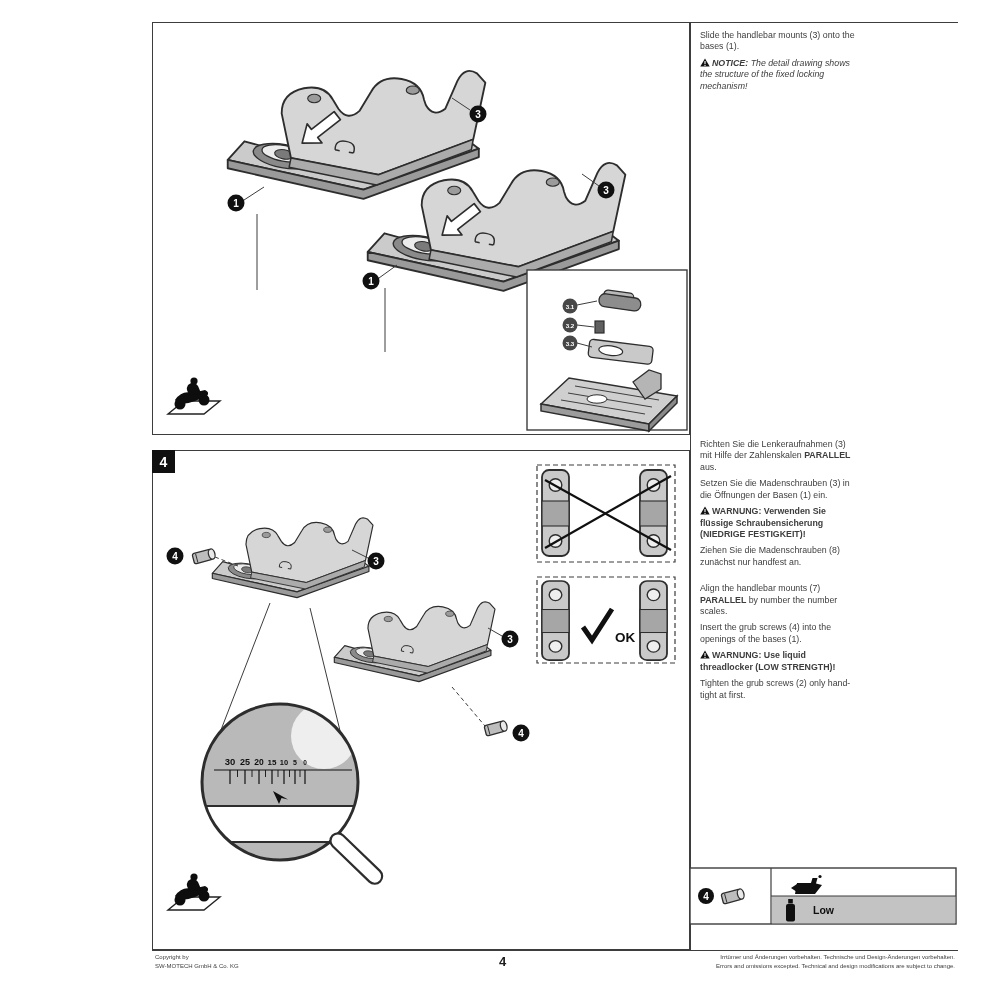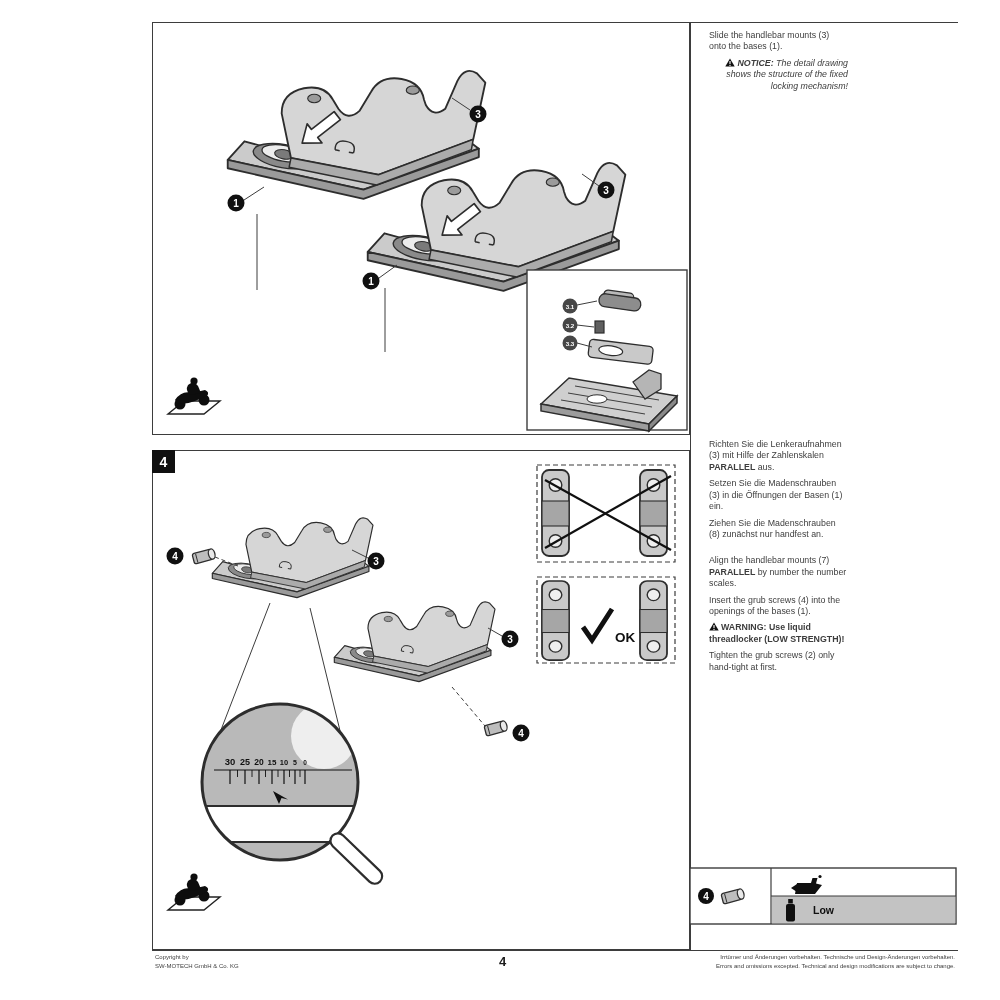--- a/index.html
+++ b/index.html
@@ -4,23 +4,23 @@
 <style>
   * { box-sizing: border-box; }
   html, body { margin: 0; padding: 0; }
   body {
     position: relative; width: 1000px; height: 1000px; background: #ffffff;
     font-family: "Liberation Sans", "DejaVu Sans", sans-serif; color: #3c3c3c;
   }
   .rule { position: absolute; background: #3d3d3d; }
   .panel-svg { position: absolute; }
   .textcol { position: absolute; left: 697px; width: 163px; font-size: 8.8px; line-height: 1.3; color: #3d3d3d; }
-  .textcol p { margin: 0 12px 5px; }
+  .textcol p { margin: 0 3px 5px; }
   .bold { font-weight: bold; }
-  .notice { font-style: italic; text-align: right; }
+  .notice { font-style: italic; }
   .warn-ic { display: inline-block; vertical-align: -1px; margin-right: 2px; }
   .gap { height: 10px; }
   .footer-text { position: absolute; font-size: 6px; line-height: 1.45; color: #3d3d3d; }
   .page-num { position: absolute; font-size: 13px; font-weight: bold; color: #1d1d1d; }
   svg text { font-family: "Liberation Sans", "DejaVu Sans", sans-serif; }
   .co { fill: #101010; }
   .co-t { fill: #fff; font-size: 10px; font-weight: bold; text-anchor: middle; }
   .co-sm { fill: #474747; }
   .co-sm-t { fill: #fff; font-size: 6.2px; font-weight: bold; text-anchor: middle; }
   .scale-num { fill: #101010; font-weight: bold; text-anchor: middle; }
@@ -266,29 +266,34 @@
       <rect x="-2" y="-7.5" width="66" height="15" rx="7.5" fill="#ffffff" stroke="#2d2d2d" stroke-width="2.2"></rect>
     </g>
   </g>
 
   <use href="#moto-def" transform="translate(15,420)"></use>
 </svg>
 
 <div class="textcol" style="top:439px">
   <p><span>Richten Sie die Lenkeraufnahmen (3) mit Hilfe der Zahlenskalen </span><b>PARALLEL</b><span> aus.</span></p>
   <p>Setzen Sie die Madenschrauben (3) in die Öffnungen der Basen (1) ein.</p>
+  <p class="bold"><svg class="warn-ic" width="10" height="9" viewBox="0 0 10 9">
+        <path d="M5,0.4 L9.7,8.6 L0.3,8.6 Z" fill="#101010"></path>
+        <rect x="4.45" y="3" width="1.1" height="3.1" fill="#ffffff"></rect>
+        <rect x="4.45" y="6.9" width="1.1" height="1.1" fill="#ffffff"></rect>
+      </svg><span>WARNUNG: Verwenden Sie flüssige Schraubensicherung (NIEDRIGE FESTIGKEIT)!</span></p>
   <p>Ziehen Sie die Madenschrauben (8) zunächst nur handfest an.</p>
   <div class="gap"></div>
   <p><span>Align the handlebar mounts (7) </span><b>PARALLEL</b><span> by number the number scales.</span></p>
   <p>Insert the grub screws (4) into the openings of the bases (1).</p>
   <p class="bold"><svg class="warn-ic" width="10" height="9" viewBox="0 0 10 9">
         <path d="M5,0.4 L9.7,8.6 L0.3,8.6 Z" fill="#101010"></path>
         <rect x="4.45" y="3" width="1.1" height="3.1" fill="#ffffff"></rect>
         <rect x="4.45" y="6.9" width="1.1" height="1.1" fill="#ffffff"></rect>
-      </svg><span>WARNING: Use liquid threadlocker (LOW STRENGTH)!</span></p>
+      </svg><span>WARNUNG: Use liquid threadlocker (LOW STRENGTH)!</span></p>
   <p>Tighten the grub screws (2) only hand-tight at first.</p>
 </div>
 
 <svg class="panel-svg" style="left:689px;top:866px" width="268" height="60" viewBox="0 0 268 60">
   <rect x="1" y="2" width="266" height="56" fill="#ffffff" stroke="#3d3d3d" stroke-width="1.4"></rect>
   <rect x="82.7" y="30" width="183.5" height="27.2" fill="#c3c3c3"></rect>
   <line x1="82" y1="2" x2="82" y2="58" stroke="#3d3d3d" stroke-width="1.2"></line>
   <line x1="82" y1="30" x2="267" y2="30" stroke="#3d3d3d" stroke-width="1.2"></line>
   <g>
     <circle class="co" cx="17" cy="30" r="8"></circle>

